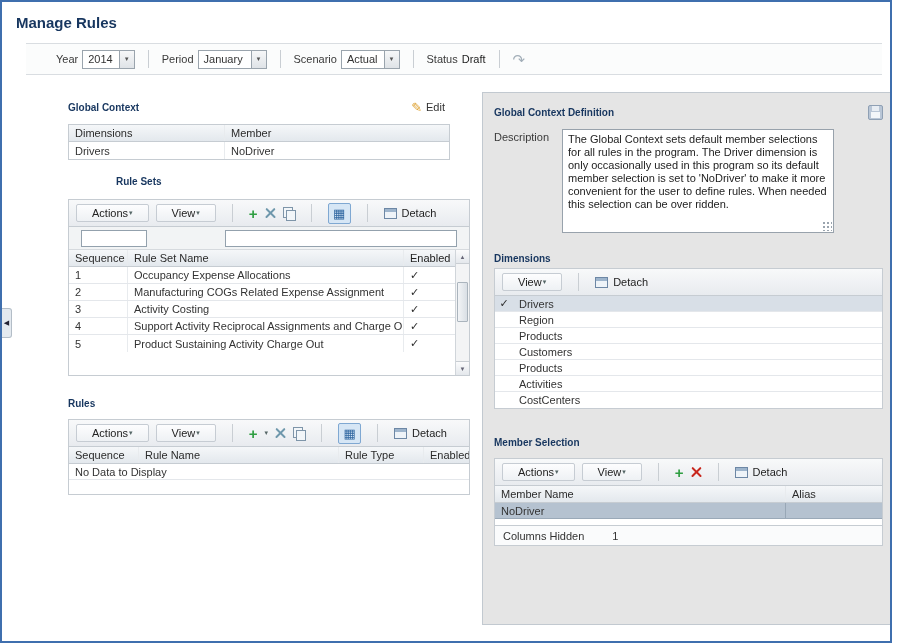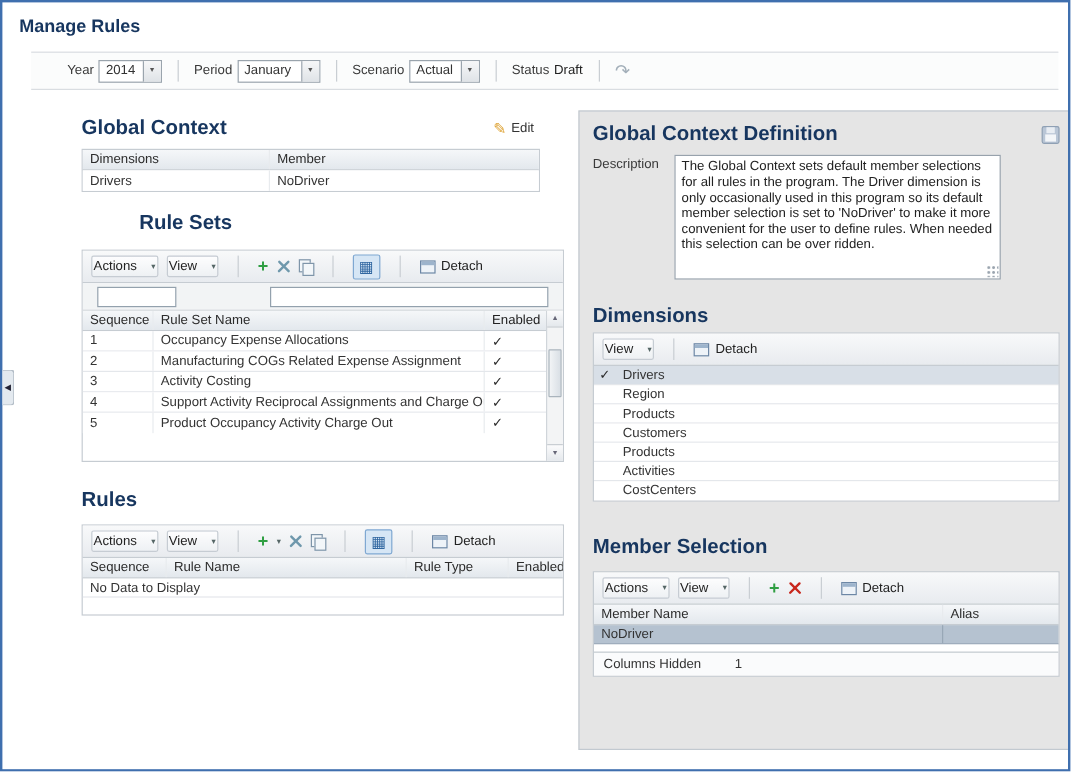--- a/index.html
+++ b/index.html
@@ -21,21 +21,21 @@
   .dropdown { display: inline-flex; align-items: center; border: 1px solid #9aa4ad;
               background: #fff; height: 19px; }
   .dd-value { padding: 0 6px 0 5px; }
   .dd-btn { width: 15px; height: 17px; border-left: 1px solid #9aa4ad;
             background: linear-gradient(#f6f7f8, #dfe3e7); font-size: 6px; color: #555;
             display: flex; align-items: center; justify-content: center; cursor: pointer; }
   .sep { width: 1px; height: 18px; background: #c9ced3; margin: 0 9px; flex: none; }
   .redo-icon { color: #a3afb9; font-size: 15px; line-height: 1; }
 
   
-  .section-title { font-size: 17px; font-weight: bold; color: #17365f; }
+  .section-title { font-size: 10px; font-weight: bold; color: #17365f; }
 
   
   .left-col { position: absolute; left: 66px; top: 90px; width: 402px; }
   .gc-header { display: flex; justify-content: space-between; align-items: center;
                width: 382px; margin-top: 6px; height: 18px; }
   .edit-btn { display: inline-flex; align-items: center; gap: 4px; padding: 1px 5px; cursor: pointer; }
   .pencil-icon { color: #dd9f2c; font-size: 13px; line-height: 1; }
 
   .tbl { border: 1px solid #c6ccd2; background: #fff; }
   .gc-table { width: 382px; margin-top: 8px; }
@@ -46,21 +46,21 @@
             color: #2b2b2b; height: 17px; display: flex; align-items: center; }
   .td, .th { padding: 0 6px; overflow: hidden; white-space: nowrap; }
   .th + .th, .td + .td { border-left: 1px solid #e8ebee; height: 100%;
                          display: flex; align-items: center; }
   .g-dim { width: 155px; } .g-mem { flex: 1; }
 
   
   .panel { border: 1px solid #c6ccd2; background: #fff; width: 402px; }
   .tbl-toolbar { display: flex; align-items: center; gap: 7px; height: 27px; padding: 0 7px;
                  background: linear-gradient(#f8f9fa, #e8ebef); border-bottom: 1px solid #c6ccd2; }
-  .menubtn { display: inline-flex; align-items: center; gap: 12px; padding: 2px 1px;
+  .menubtn { display: inline-flex; align-items: center; gap: 1px; padding: 2px 15px;
              border: 1px solid #c6ccd3; border-radius: 2px; cursor: pointer;
              background: linear-gradient(#fdfdfe, #eef1f4); color: #222; }
   .caret { font-size: 7px; color: #566; }
   .plus-icon { color: #2f9e42; font-weight: bold; font-size: 15px; line-height: 1; cursor: pointer; }
   .x-icon { position: relative; width: 11px; height: 11px; display: inline-block; cursor: pointer; }
   .x-icon::before, .x-icon::after { content: ""; position: absolute; left: -1px; top: 4.5px;
       width: 13px; height: 2.4px; background: #6f98ac; border-radius: 1px; }
   .x-icon::before { transform: rotate(45deg); } .x-icon::after { transform: rotate(-45deg); }
   .x-icon.red::before, .x-icon.red::after { background: #c8271d; }
   .copy-icon { position: relative; width: 12px; height: 13px; display: inline-block; cursor: pointer; }
@@ -247,21 +247,21 @@
             <span class="td c-name">Activity Costing</span>
             <span class="td c-en chk">✓</span>
           </div>
           <div class="tr">
             <span class="td c-seq">4</span>
             <span class="td c-name">Support Activity Reciprocal Assignments and Charge Out</span>
             <span class="td c-en chk">✓</span>
           </div>
           <div class="tr">
             <span class="td c-seq">5</span>
-            <span class="td c-name">Product Occupancy Activity Charge Out</span>
+            <span class="td c-name">Product Sustaining Activity Charge Out</span>
             <span class="td c-en chk">✓</span>
           </div>
         </div>
         <div class="vscroll">
           <div class="vs-btn">▲</div>
           <div class="vs-thumb"></div>
           <div class="vs-btn bottom">▼</div>
         </div>
       </div>
     </div>

